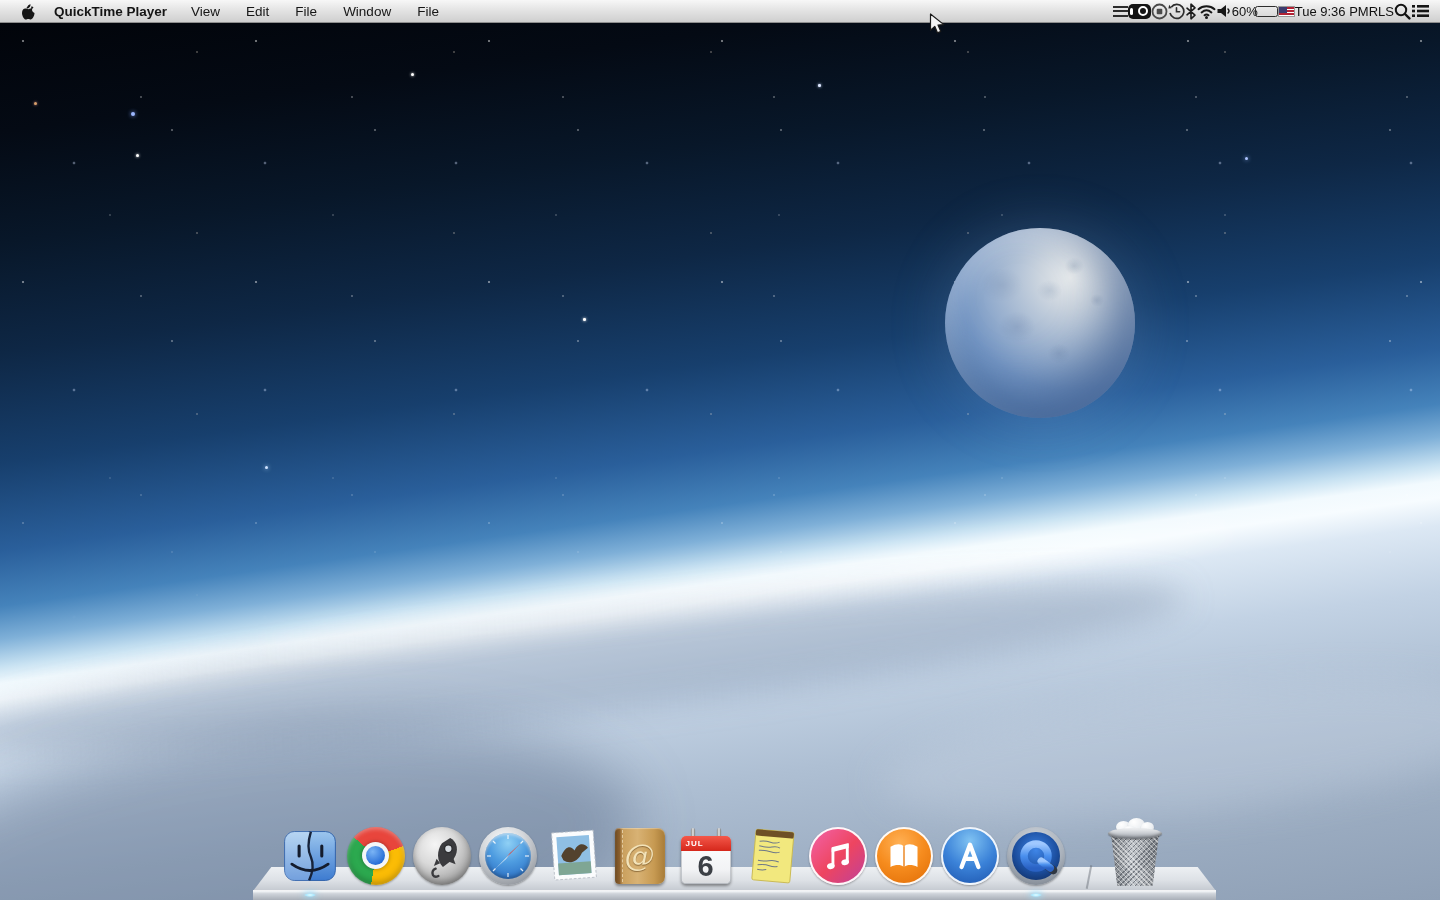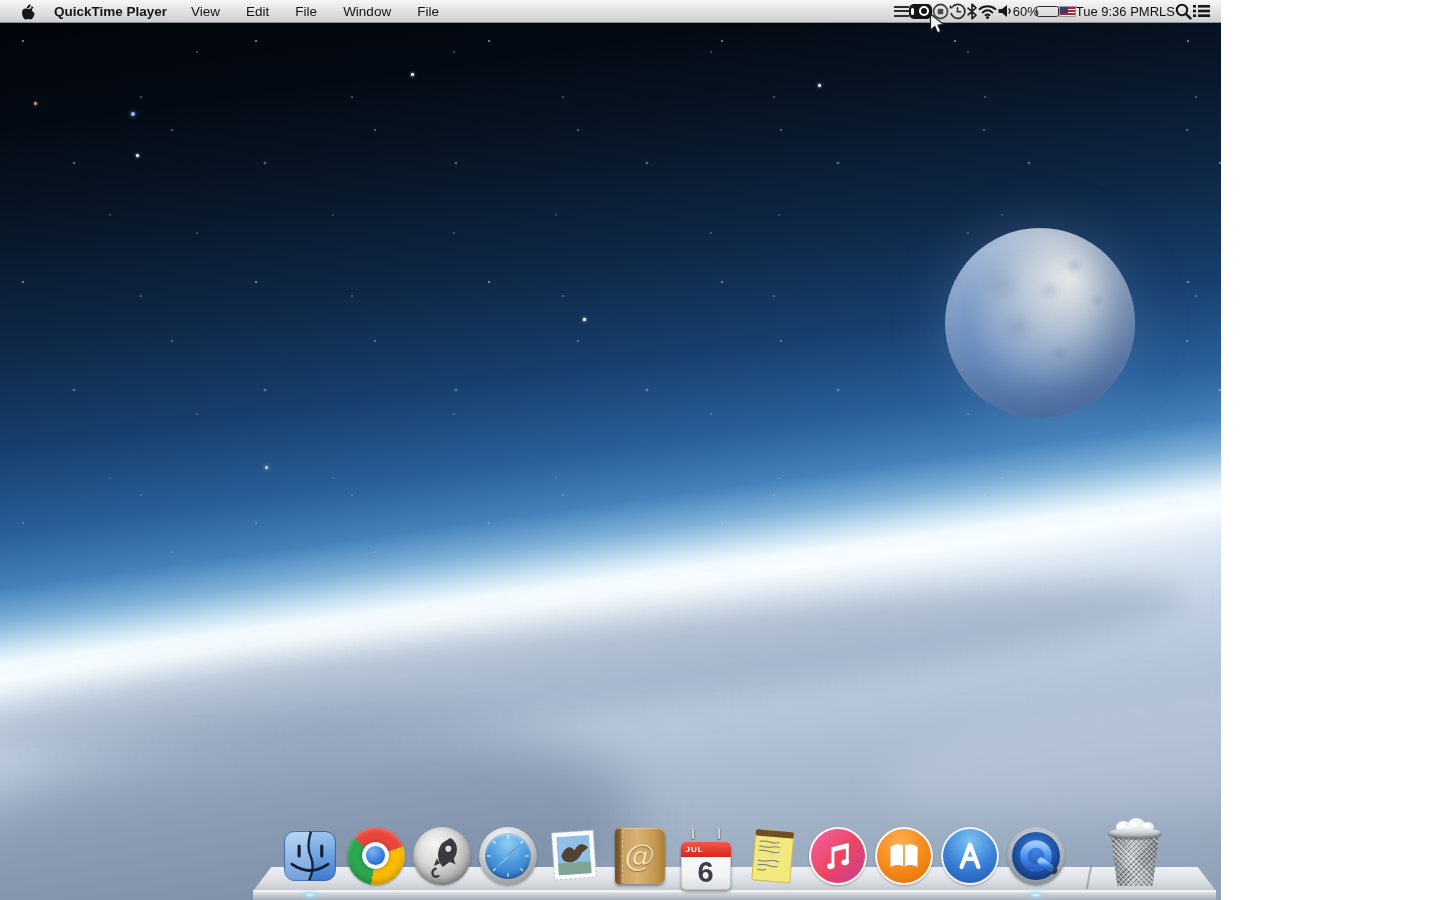--- a/index.html
+++ b/index.html
@@ -3,21 +3,21 @@
 <meta charset="utf-8">
 <style>
   :root{
     --menubar-text:#151515;
     --indicator-glow:#aee9ff;
     --dock-shelf-light:#edf0f3;
     --dock-shelf-dark:#c4c9d0;
   }
   *{margin:0;padding:0;box-sizing:border-box;}
   html,body{width:1440px;height:900px;overflow:hidden;font-family:"Liberation Sans",sans-serif;}
-  .desktop{position:relative;width:1221px;height:900px;overflow:hidden;
+  .desktop{position:relative;width:1440px;height:900px;overflow:hidden;
     background:linear-gradient(172deg,
       #010308 0%,#040a14 12%,#081729 22%,#0e2745 32%,#173f6d 42%,
       #2a5f9b 50%,#4583bb 55%,#7fb0d8 58%,#c8e2f2 60.5%,#f2fafe 62%,
       #f7fcff 63.5%,#dce8f4 66%,#c2d2e4 72%,#aebfd3 80%,#9cadc2 90%,#8fa0b6 100%);
   }
   
   .stars{position:absolute;left:0;top:0;width:100%;height:640px;pointer-events:none;
     background-image:
       radial-gradient(1px 1px at 23px 41px, rgba(255,255,255,.85), transparent 1.6px),
       radial-gradient(1px 1px at 141px 97px, rgba(255,255,255,.55), transparent 1.5px),
@@ -110,21 +110,21 @@
     border:2.5px solid rgba(255,255,255,.95);box-shadow:0 1px 2px rgba(0,0,0,.3);display:flex;align-items:center;justify-content:center;}
   .ic-appstore{background:radial-gradient(circle at 50% 22%,#7fc2f2 0%,#3b82d8 52%,#1c55ae 100%);
     border:2.5px solid rgba(255,255,255,.92);box-shadow:0 1px 2px rgba(0,0,0,.3);display:flex;align-items:center;justify-content:center;}
   
   .ic-quicktime{background:radial-gradient(circle at 50% 30%,#d6dbe1 0%,#aab2bc 55%,#6c747e 100%);
     box-shadow:0 1px 2px rgba(0,0,0,.35);display:flex;align-items:center;justify-content:center;}
   .ic-quicktime .qt-inner{width:48px;height:48px;border-radius:50%;display:flex;align-items:center;justify-content:center;
     background:radial-gradient(circle at 50% 38%,#3f86e8 0%,#1c4fa0 55%,#0c2450 100%);}
   
   .ic-calendar{position:relative;width:54px;height:56px;}
-  .cal-page{position:absolute;left:2px;top:14px;width:50px;height:48px;border-radius:5px;overflow:hidden;
+  .cal-page{position:absolute;left:2px;top:8px;width:50px;height:48px;border-radius:5px;overflow:hidden;
     background:linear-gradient(180deg,#ffffff 0%,#f2f3f5 70%,#d8dadd 100%);
     box-shadow:0 2px 3px rgba(0,0,0,.4), inset 0 0 0 .5px #9aa0a8;}
   .cal-band{height:15px;background:linear-gradient(180deg,#f4584a 0%,#d5271b 100%);display:flex;align-items:center;justify-content:flex-start;padding-left:5px;}
   .cal-month{color:#fff;font-size:8px;font-weight:700;letter-spacing:1px;}
   .cal-day{text-align:center;font-size:29px;font-weight:700;color:#3b3f45;line-height:31px;}
   .cal-ring{position:absolute;top:0;width:4px;height:11px;border-radius:2px;background:linear-gradient(90deg,#888,#e8e8e8,#777);box-shadow:0 1px 1px rgba(0,0,0,.4);}
   
   .ic-contacts{position:relative;width:50px;height:56px;border-radius:4px 7px 7px 4px;overflow:hidden;
     background:linear-gradient(90deg,#6d4a22 0%,#8a5f2e 9%,#caa05e 16%,#d8b274 45%,#c79a52 78%,#a87c38 100%);
     box-shadow:0 2px 3px rgba(0,0,0,.4), inset 0 1px 1px rgba(255,255,255,.35);

